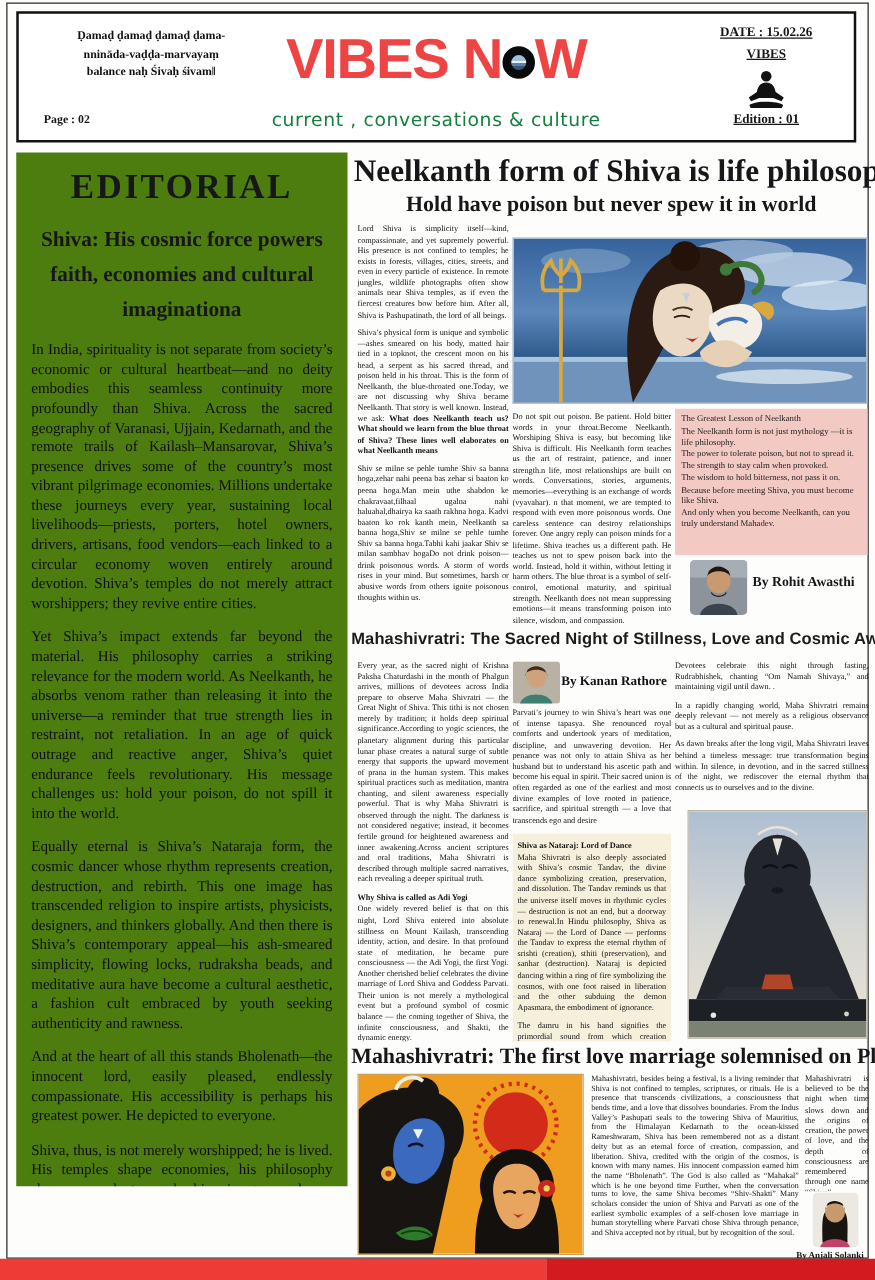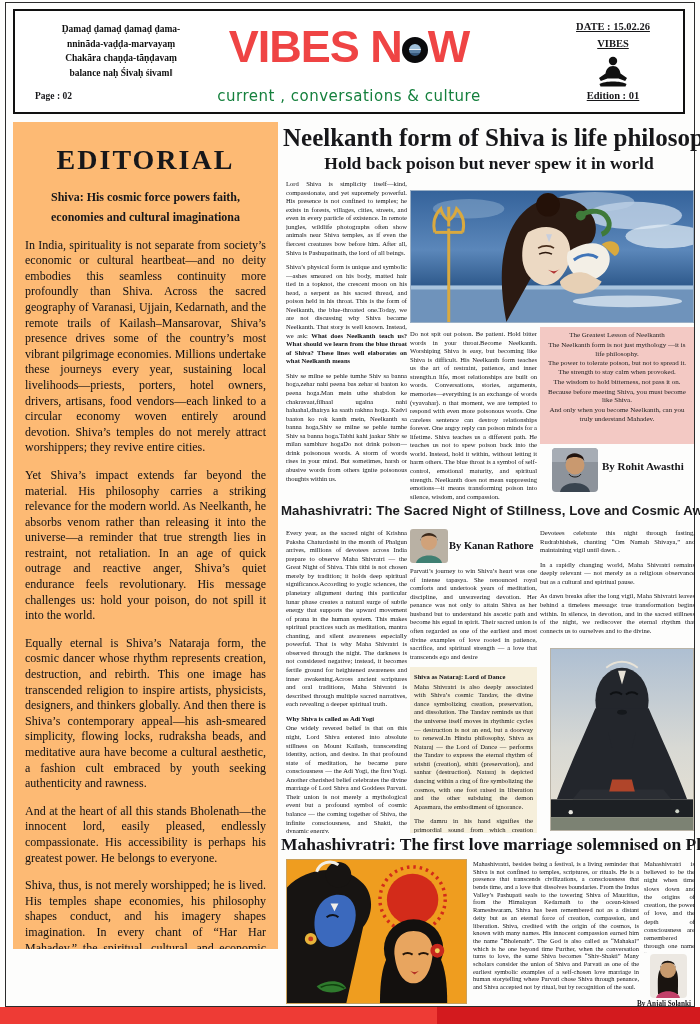--- a/index.html
+++ b/index.html
@@ -13,35 +13,35 @@
   .verse { position:absolute; left:8px; top:11px; width:196px; text-align:center; font-weight:bold; font-size:9.5px; line-height:1.55; color:#111; }
   .page-label { position:absolute; left:20px; top:80px; font-weight:bold; font-size:9.5px; }
   .brand { position:absolute; left:150px; right:150px; top:10px; text-align:center; font-family:"Liberation Sans", sans-serif; font-weight:900; font-size:45px; letter-spacing:-1px; color:#ef4444; white-space:nowrap; }
   .brand .o-img { display:inline-block; width:26px; height:26px; border-radius:50%; border:7px solid #0a0a0c; vertical-align:-1px;
       background:linear-gradient(to bottom,#9fc0da 0 38%, #e9f1f7 38% 52%, #5d82a6 52% 72%, #37587c 72% 100%); }
   .tagline { position:absolute; left:120px; right:120px; top:76px; text-align:center; font-family:"DejaVu Sans", sans-serif; font-size:15px; letter-spacing:.5px; color:#15803d; }
   .datebox { position:absolute; right:14px; top:8px; width:112px; text-align:center; font-weight:bold; font-size:10.5px; line-height:1.6;text-decoration:underline; }
   .datebox .icon-wrap { margin:2px auto 1px; width:36px; height:32px; }
 
   
-  .editorial { position:absolute; left:13px; top:122px; width:265px; height:827px; background:#fdba74; padding:20px 12px; overflow:hidden; }
+  .editorial { position:absolute; left:13px; top:122px; width:265px; height:827px; background:#4d7c0f; padding:10px 12px; overflow:hidden; }
   .ed-kicker { text-align:center; font-size:28px; font-weight:bold; letter-spacing:2px; margin:2px 0 12px; }
-  .ed-title { text-align:center; font-size:12px; font-weight:bold; line-height:1.65; margin-bottom:10px; }
+  .ed-title { text-align:center; font-size:17px; font-weight:bold; line-height:1.65; margin-bottom:10px; }
   .editorial p { font-size:12px; line-height:1.3; text-align:justify; margin-bottom:12px; color:#101014; }
 
   
   .a1-title { position:absolute; left:283px; width:412px; top:124px; text-align:center; font-size:25px; font-weight:bold; white-space:nowrap; }
   .a1-sub { position:absolute; left:283px; width:412px; top:153px; text-align:center; font-size:17.5px; white-space:nowrap; }
   .tinycol { position:absolute; font-size:6.6px; line-height:1.3; text-align:justify; overflow:hidden; color:#121216; }
   .tinycol p { margin-bottom:6px; }
   .a1-col1 { left:286px; top:180px; width:121px; height:350px; }
   .a1-img { position:absolute; left:410px; top:190px; width:284px; height:133px; border:1px solid #9bb0c6; }
   .a1-col2 { left:410px; top:330px; width:127px; height:200px; }
   .a1-box { position:absolute; left:540px; top:327px; width:154px; height:117px; background:#f3c9c4; padding:4px 5px; font-size:7px; line-height:1.25; color:#222; overflow:hidden; }
-  .a1-box div { margin-bottom:1px;text-align:center; }
+  .a1-box div { margin-bottom:1px; }
   .author-photo { position:absolute; overflow:hidden; border-radius:4px; }
   .a1-photo { left:552px; top:448px; width:46px; height:44px; }
   .a1-byline { position:absolute; left:602px; top:460px; font-weight:bold; font-size:11px; white-space:nowrap; }
 
   
   .a2-title { position:absolute; left:281px; width:416px; top:503px; text-align:center; font-family:"Liberation Sans", sans-serif; font-weight:800; font-size:13.2px; letter-spacing:.1px; white-space:nowrap; color:#1c1c1e; }
   .a2-col1 { left:286px; top:529px; width:121px; height:304px; }
   .a2-col2 { left:410px; top:529px; width:127px; height:304px; }
   .a2-col3 { left:540px; top:529px; width:155px; height:117px; }
   .sub-head { font-weight:bold; margin:3px 0 1px; }
@@ -69,21 +69,20 @@
 </head>
 <body>
 
 <div class="page">
   <div class="frame"></div>
 
   <header class="masthead">
     <div class="verse">
       <div>Ḍamaḍ ḍamaḍ ḍamaḍ ḍama-</div>
       <div>nnināda-vaḍḍa-marvayaṃ</div>
-      <div>Chakāra chaṇḍa-tāṇḍavaṃ</div>
       <div>balance naḥ Śivaḥ śivam‖</div>
     </div>
     <div class="page-label">Page : 02</div>
 
     <div class="brand"><span>VIBES N</span><span class="o-img"></span><span>W</span></div>
     <div class="tagline">current , conversations &amp; culture</div>
 
     <div class="datebox">
       <div>DATE : 15.02.26</div>
       <div>VIBES</div>
@@ -97,26 +96,26 @@
       <div>Edition : 01</div>
     </div>
   </header>
 
   <aside class="editorial">
     <div class="ed-kicker">EDITORIAL</div>
     <div class="ed-title">Shiva: His cosmic force powers faith, economies and cultural imaginationa</div>
     <p>In India, spirituality is not separate from society’s economic or cultural heartbeat—and no deity embodies this seamless continuity more profoundly than Shiva. Across the sacred geography of Varanasi, Ujjain, Kedarnath, and the remote trails of Kailash–Mansarovar, Shiva’s presence drives some of the country’s most vibrant pilgrimage economies. Millions undertake these journeys every year, sustaining local livelihoods—priests, porters, hotel owners, drivers, artisans, food vendors—each linked to a circular economy woven entirely around devotion. Shiva’s temples do not merely attract worshippers; they revive entire cities.</p>
     <p>Yet Shiva’s impact extends far beyond the material. His philosophy carries a striking relevance for the modern world. As Neelkanth, he absorbs venom rather than releasing it into the universe—a reminder that true strength lies in restraint, not retaliation. In an age of quick outrage and reactive anger, Shiva’s quiet endurance feels revolutionary. His message challenges us: hold your poison, do not spill it into the world.</p>
     <p>Equally eternal is Shiva’s Nataraja form, the cosmic dancer whose rhythm represents creation, destruction, and rebirth. This one image has transcended religion to inspire artists, physicists, designers, and thinkers globally. And then there is Shiva’s contemporary appeal—his ash-smeared simplicity, flowing locks, rudraksha beads, and meditative aura have become a cultural aesthetic, a fashion cult embraced by youth seeking authenticity and rawness.</p>
-    <p>And at the heart of all this stands Bholenath—the innocent lord, easily pleased, endlessly compassionate. His accessibility is perhaps his greatest power. He belongs to everyone.</p>
+    <p>And at the heart of all this stands Bholenath—the innocent lord, easily pleased, endlessly compassionate. His accessibility is perhaps his greatest power. He depicted to everyone.</p>
     <p>Shiva, thus, is not merely worshipped; he is lived. His temples shape economies, his philosophy shapes conduct, and his imagery shapes imagination. In every chant of “Har Har Mahadev,” the spiritual, cultural, and economic pulse of India beats as one.</p>
   </aside>
 
   <h1 class="a1-title">Neelkanth form of Shiva is life philosophy</h1>
-  <h2 class="a1-sub">Hold back poison but never spew it in world</h2>
+  <h2 class="a1-sub">Hold have poison but never spew it in world</h2>
 
   <div class="tinycol a1-col1">
     <p>Lord Shiva is simplicity itself—kind, compassionate, and yet supremely powerful. His presence is not confined to temples; he exists in forests, villages, cities, streets, and even in every particle of existence. In remote jungles, wildlife photographs often show animals near Shiva temples, as if even the fiercest creatures bow before him. After all, Shiva is Pashupatinath, the lord of all beings.</p>
     <p><span>Shiva’s physical form is unique and symbolic—ashes smeared on his body, matted hair tied in a topknot, the crescent moon on his head, a serpent as his sacred thread, and poison held in his throat. This is the form of Neelkanth, the blue-throated one.Today, we are not discussing why Shiva became Neelkanth. That story is well known. Instead, we ask: </span><b>What does Neelkanth teach us? What should we learn from the blue throat of Shiva? These lines well elaborates on what Neelkanth means</b></p>
     <p>Shiv se milne se pehle tumhe Shiv sa banna hoga,zehar nahi peena bas zehar si baaton ko peena hoga.Man mein uthe shabdon ke chakravaat,filhaal ugalna nahi haluahal,dhairya ka saath rakhna hoga. Kadvi baaton ko rok kanth mein, Neelkanth sa banna hoga,Shiv se milne se pehle tumhe Shiv sa banna hoga.Tabhi kahi jaakar Shiv se milan sambhav hogaDo not drink poison—drink poisonous words. A storm of words rises in your mind. But sometimes, harsh or abusive words from others ignite poisonous thoughts within us.</p>
   </div>
 
   <div class="a1-img">
     <svg viewBox="0 0 284 133" preserveAspectRatio="none">
       <defs>

